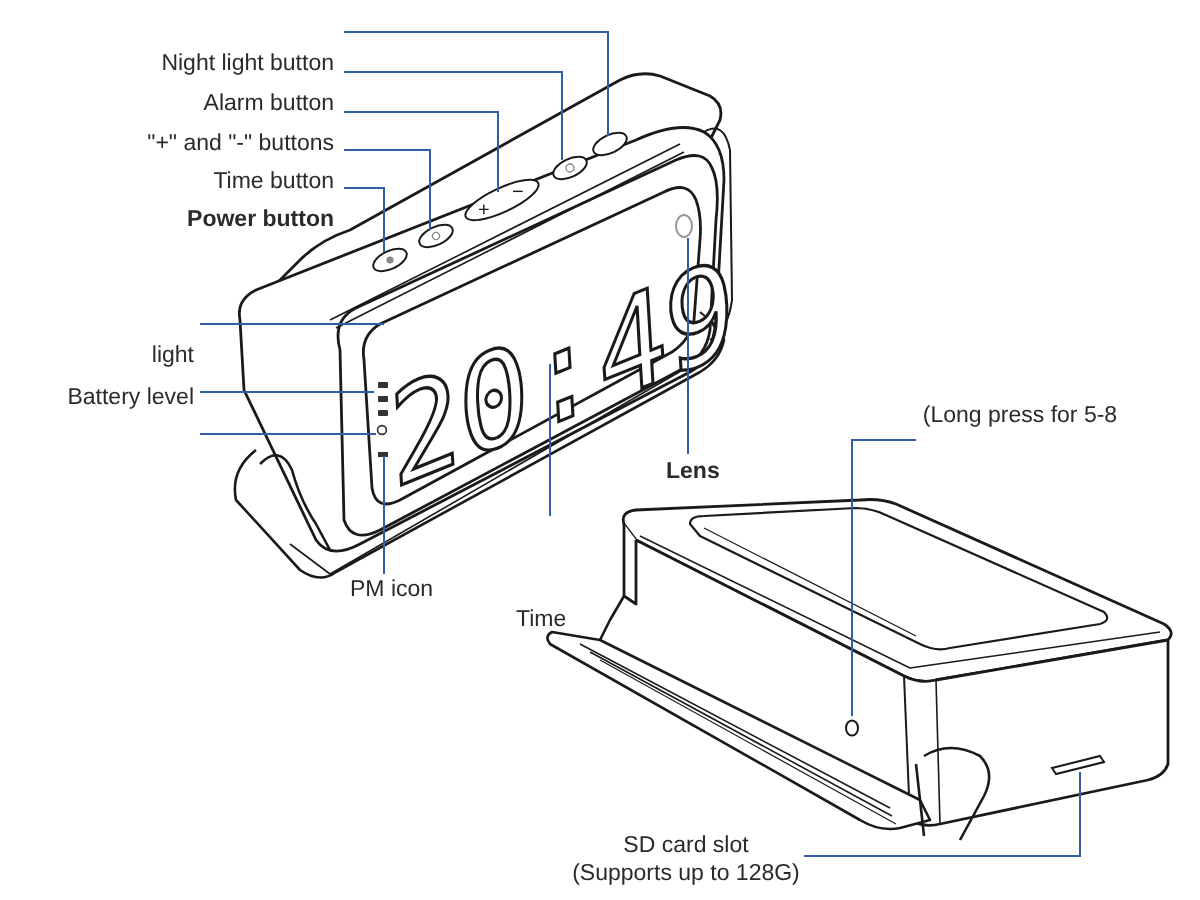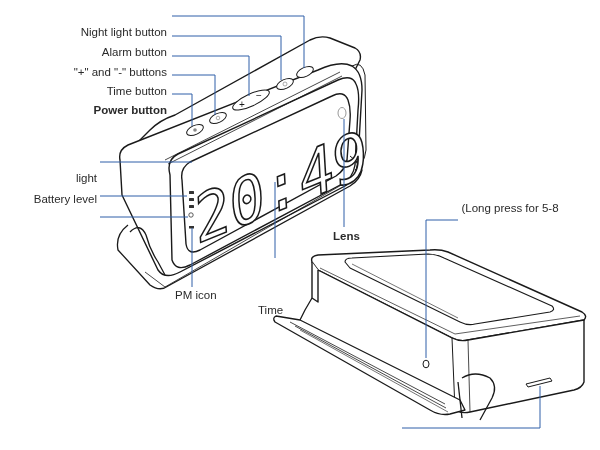--- a/index.html
+++ b/index.html
@@ -136,14 +136,16 @@
 
   <div class="lbl" style="left:175px; top:288px;">PM icon</div>
   <div class="lbl" style="left:258px; top:259px;margin-top:44px;">Time</div>
   <div class="lbl" style="left:333px; top:229px;font-weight:bold;">Lens</div>
 
   <div class="lbl-block" style="left:455px; top:201px; width:110px;">
     <div>(Long press for 5-8</div>
   </div>
 
   <div class="lbl-block" style="left:278px; top:416px; width:130px;">
+    <div>SD card slot</div>
+    <div>(Supports up to 128G)</div>
   </div>
 </div>
 
 </body></html>

